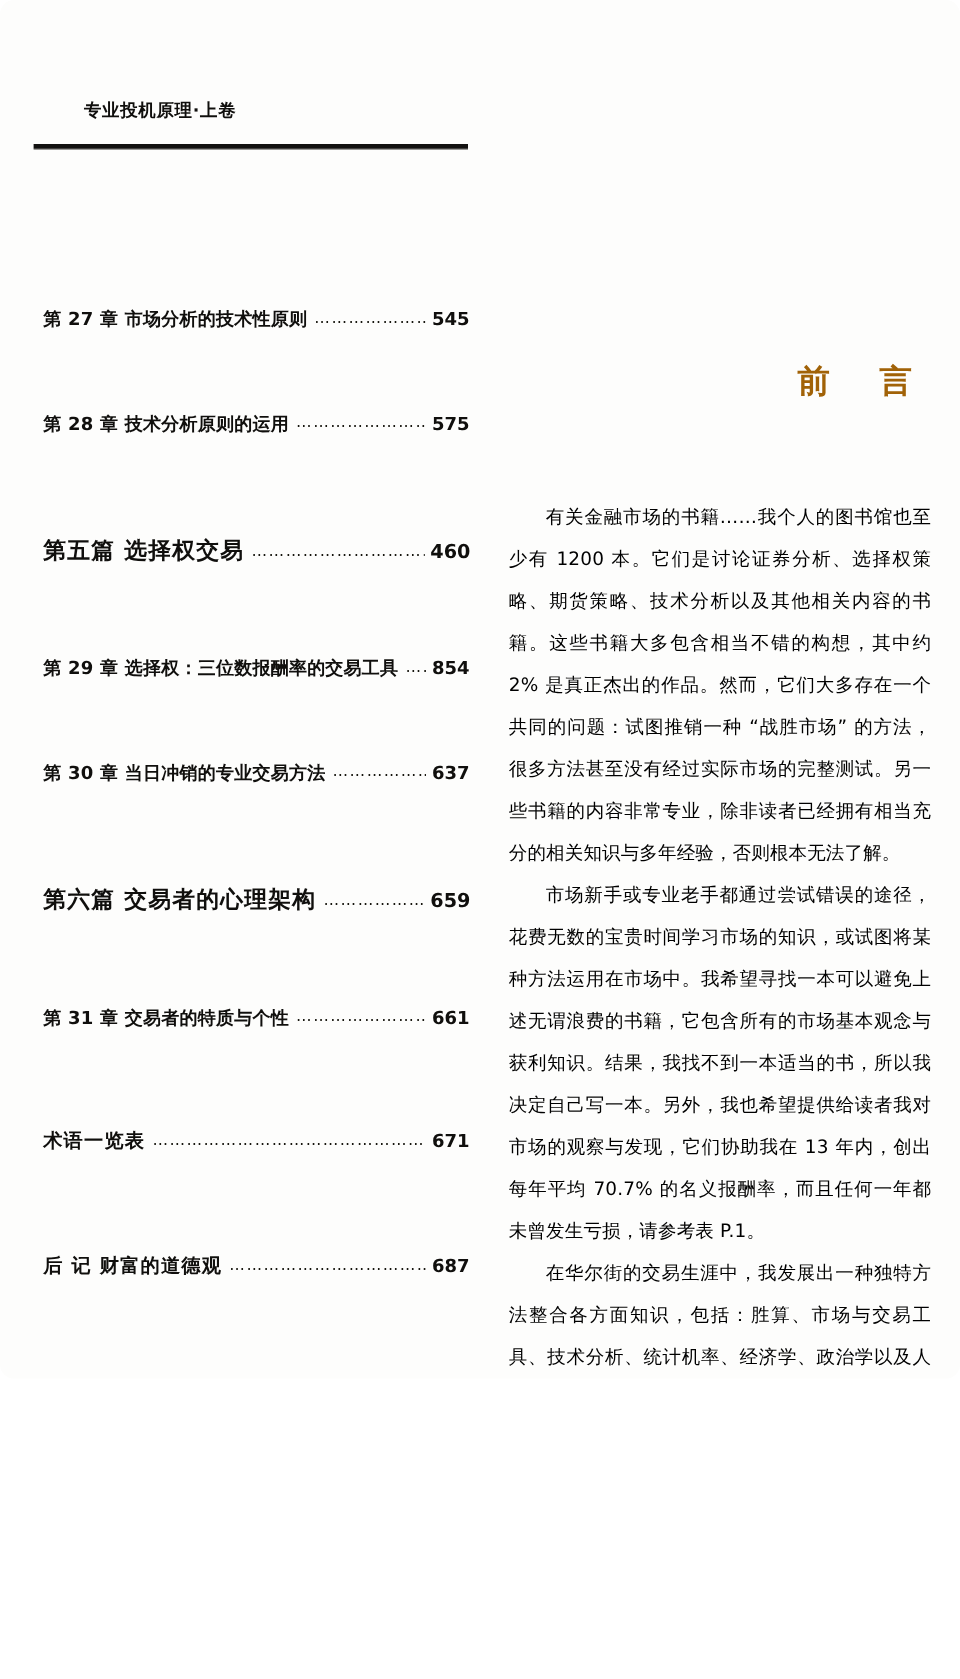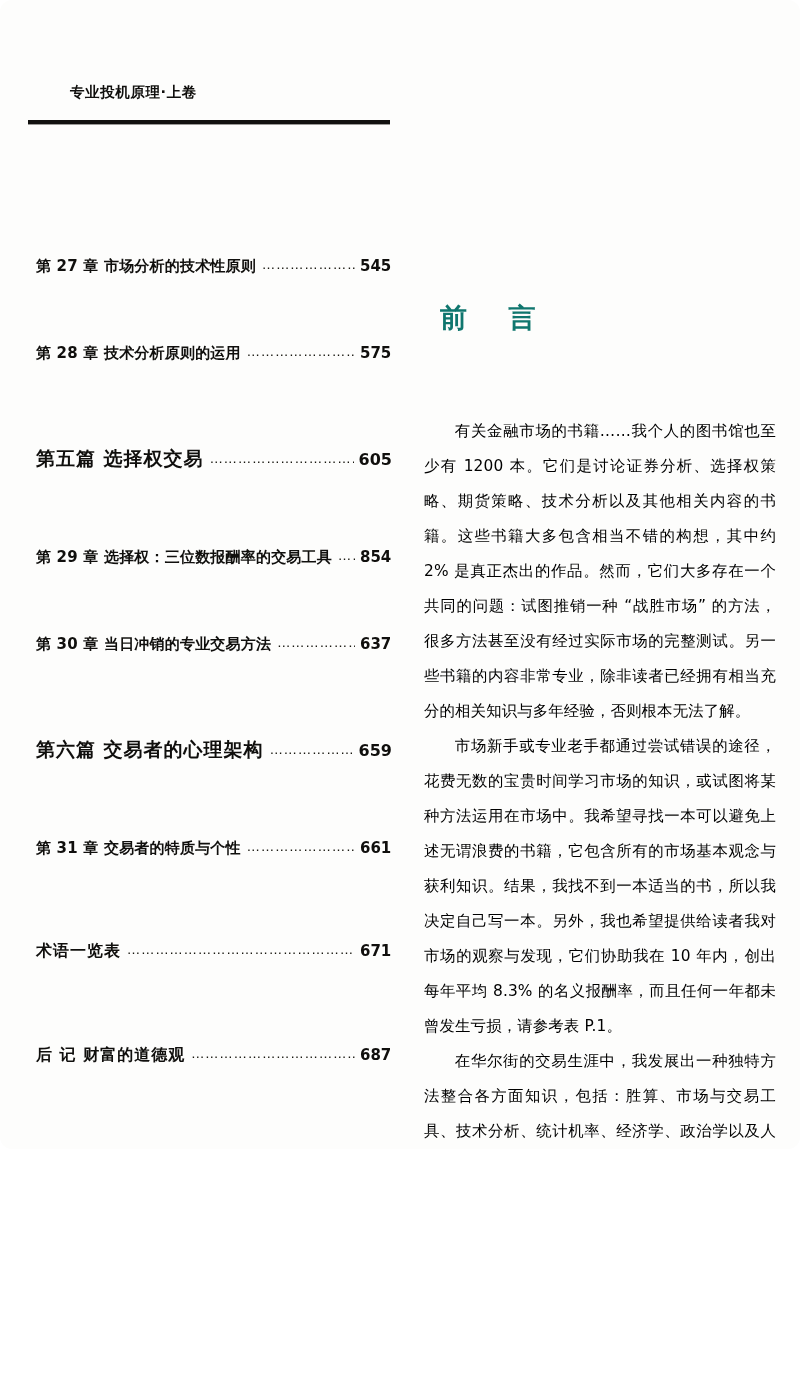--- a/index.html
+++ b/index.html
@@ -115,26 +115,26 @@
   .spacer-lg { height: 62px; }
 
   
   #preface {
     position: absolute;
     left: 424px;
     top: 300px;
     width: 352px;
   }
   #preface-title {
-    text-align: left;
+    text-align: right;
     font-size: 27px;
     font-weight: 700;
     letter-spacing: 16px;
     padding-left: 16px;
-    color: #0f766e;
+    color: #a16207;
     margin: 0 0 78px 0;
   }
   .para {
     font-size: 15.4px;
     line-height: 35px;
     text-align: justify;
     text-align-last: left;
     text-justify: inter-ideograph;
     color: #000000;
     text-indent: 2em;
@@ -167,21 +167,21 @@
       <span class="label">第 28 章  技术分析原则的运用</span>
       <span class="leader">……………………………………………………………………………………………………</span>
       <span class="page">575</span>
     </div>
 
     <div class="spacer-lg"></div>
 
     <div class="toc-entry part">
       <span class="label">第五篇  选择权交易</span>
       <span class="leader">……………………………………………………………………………………………………</span>
-      <span class="page">605</span>
+      <span class="page">460</span>
     </div>
 
     <div class="spacer-md"></div>
 
     <div class="toc-entry chapter">
       <span class="label">第 29 章  选择权：三位数报酬率的交易工具</span>
       <span class="leader">……………………………………………………………………………………………………</span>
       <span class="page">854</span>
     </div>
 
@@ -224,17 +224,17 @@
       <span class="leader">……………………………………………………………………………………………………</span>
       <span class="page">687</span>
     </div>
 
   </div>
 
   <div id="preface">
     <div id="preface-title">前 言</div>
 
     <p class="para">有关金融市场的书籍……我个人的图书馆也至少有 1200 本。它们是讨论证券分析、选择权策略、期货策略、技术分析以及其他相关内容的书籍。这些书籍大多包含相当不错的构想，其中约 2% 是真正杰出的作品。然而，它们大多存在一个共同的问题：试图推销一种 “战胜市场” 的方法，很多方法甚至没有经过实际市场的完整测试。另一些书籍的内容非常专业，除非读者已经拥有相当充分的相关知识与多年经验，否则根本无法了解。</p>
-    <p class="para">市场新手或专业老手都通过尝试错误的途径，花费无数的宝贵时间学习市场的知识，或试图将某种方法运用在市场中。我希望寻找一本可以避免上述无谓浪费的书籍，它包含所有的市场基本观念与获利知识。结果，我找不到一本适当的书，所以我决定自己写一本。另外，我也希望提供给读者我对市场的观察与发现，它们协助我在 10 年内，创出每年平均 8.3% 的名义报酬率，而且任何一年都未曾发生亏损，请参考表 P.1。</p>
+    <p class="para">市场新手或专业老手都通过尝试错误的途径，花费无数的宝贵时间学习市场的知识，或试图将某种方法运用在市场中。我希望寻找一本可以避免上述无谓浪费的书籍，它包含所有的市场基本观念与获利知识。结果，我找不到一本适当的书，所以我决定自己写一本。另外，我也希望提供给读者我对市场的观察与发现，它们协助我在 13 年内，创出每年平均 70.7% 的名义报酬率，而且任何一年都未曾发生亏损，请参考表 P.1。</p>
     <p class="para">在华尔街的交易生涯中，我发展出一种独特方法整合各方面知识，包括：胜算、市场与交易工具、技术分析、统计机率、经济学、政治学以及人类心理学。大多数市场玩家都倚赖其中一、二或三种领域内的知识，我却结合这些领域试图从各种角度评估风险——获利的关系，以确实掌握自己的胜算。这看起来似乎相当复杂与繁琐，实际上并非如此。将所有领域的</p>
   </div>
 
 </div>
 
 </body></html>

